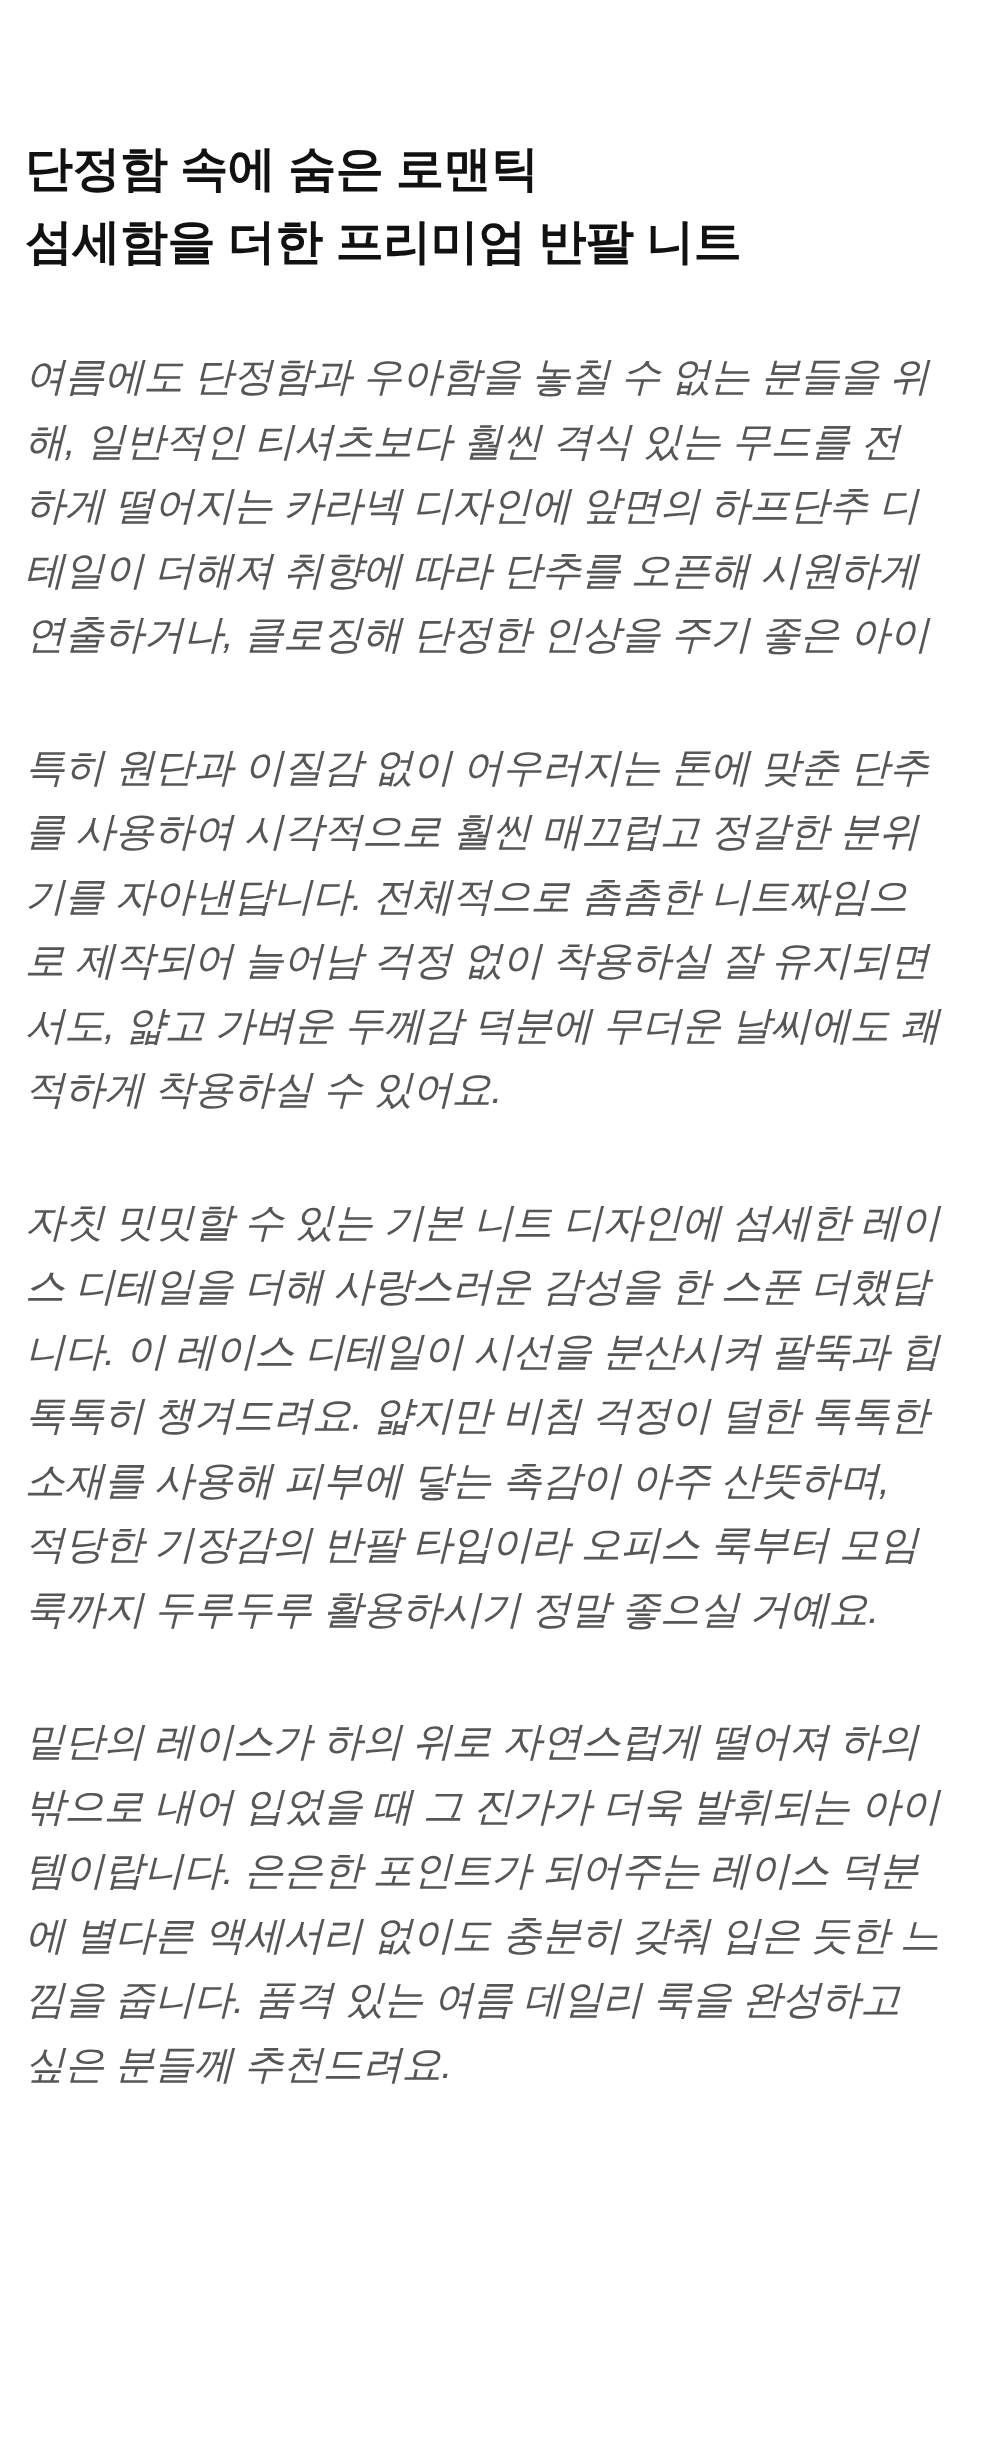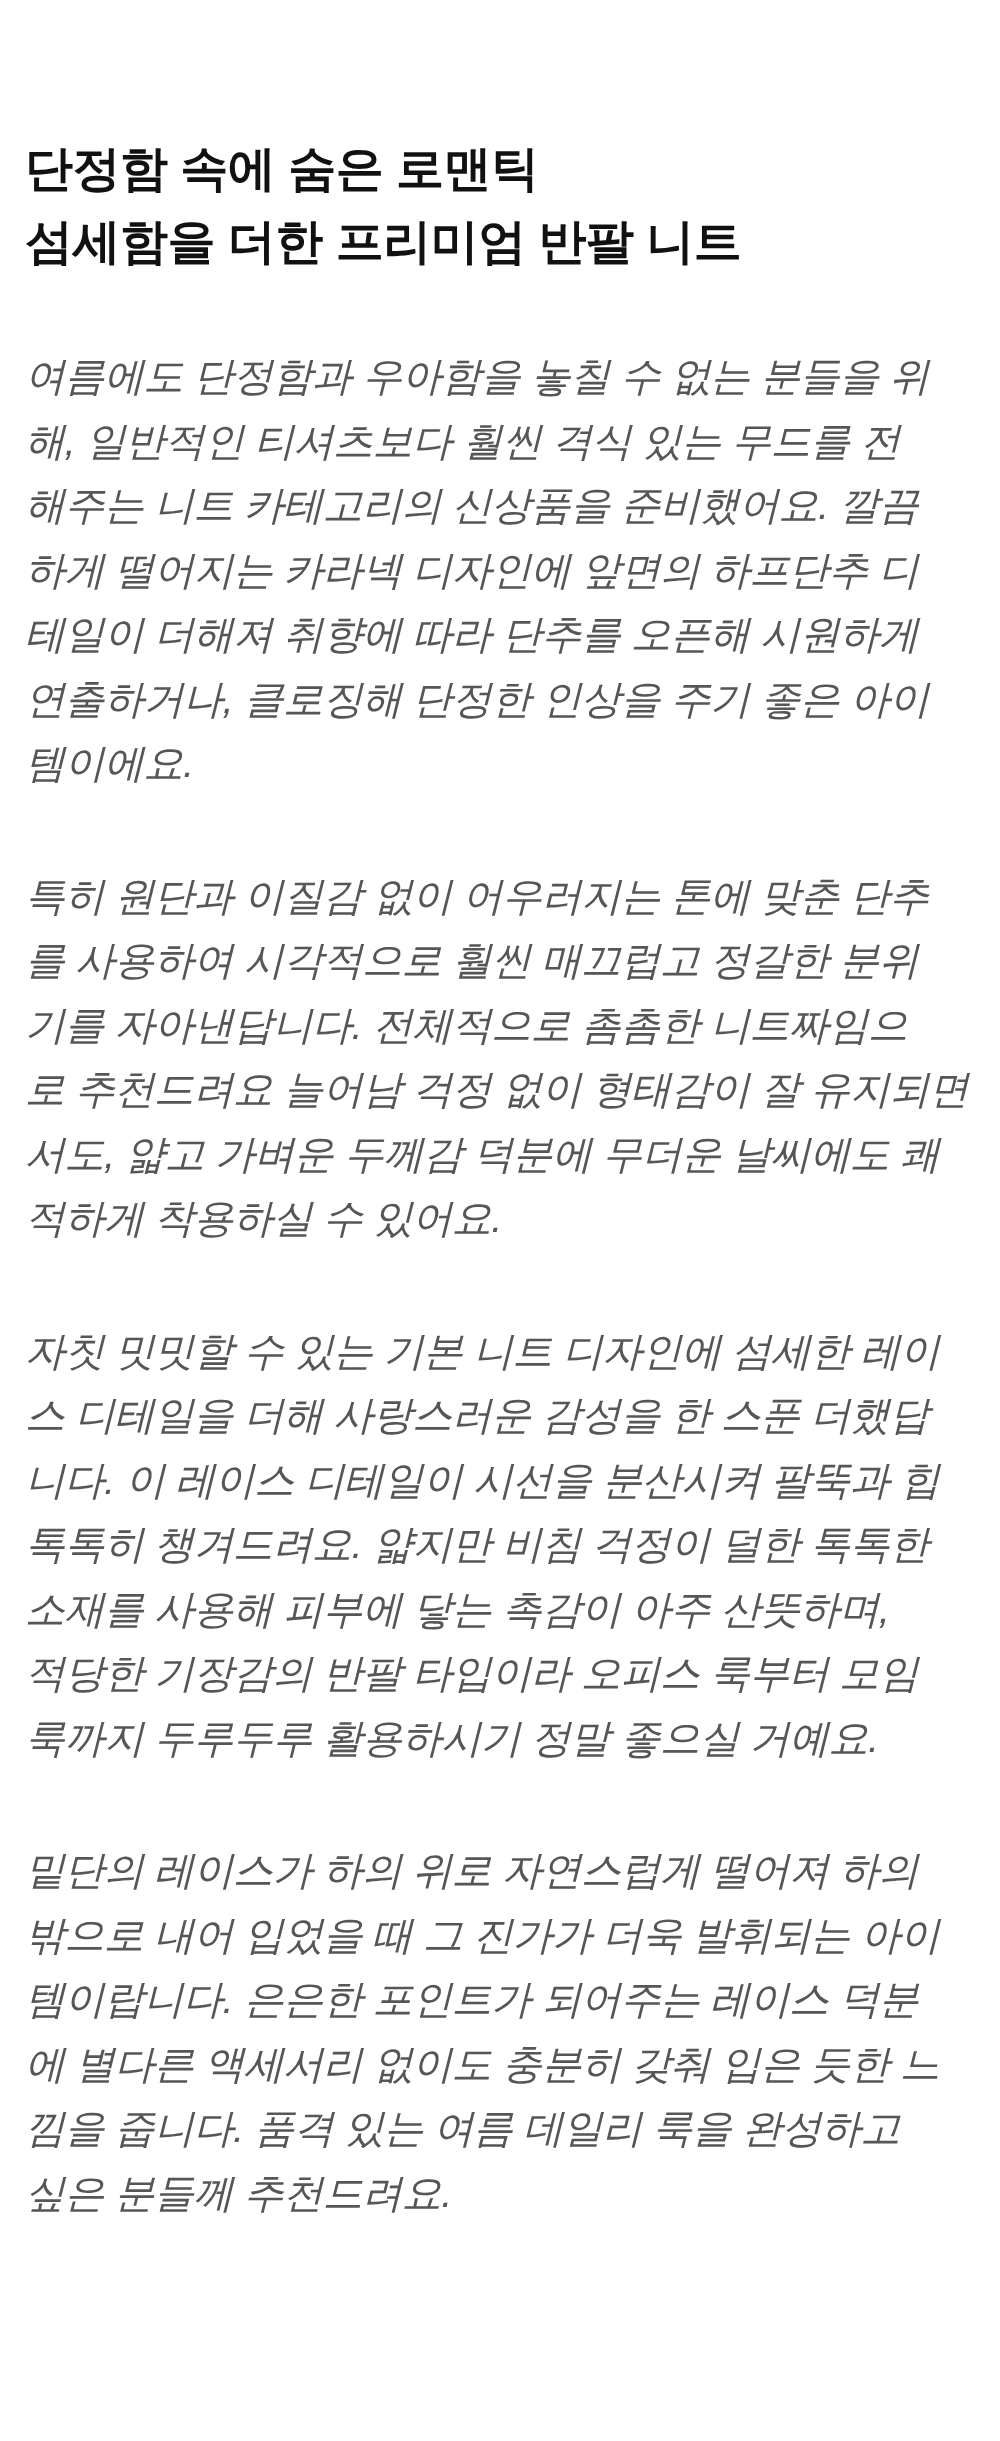--- a/index.html
+++ b/index.html
@@ -48,32 +48,30 @@
 <main class="page">
 
   <h1 class="title">
     <span class="line">단정함 속에 숨은 로맨틱</span>
     <span class="line">섬세함을 더한 프리미엄 반팔 니트</span>
   </h1>
 
   <p class="para">
     <span class="line">여름에도 단정함과 우아함을 놓칠 수 없는 분들을 위</span>
     <span class="line">해, 일반적인 티셔츠보다 훨씬 격식 있는 무드를 전</span>
-    <span class="line">해주는 니트 카테고리의 신상품을 준비했어요. 깔끔</span>
     <span class="line">하게 떨어지는 카라넥 디자인에 앞면의 하프단추 디</span>
     <span class="line">테일이 더해져 취향에 따라 단추를 오픈해 시원하게</span>
     <span class="line">연출하거나, 클로징해 단정한 인상을 주기 좋은 아이</span>
-    <span class="line">템이에요.</span>
   </p>
 
   <p class="para">
     <span class="line">특히 원단과 이질감 없이 어우러지는 톤에 맞춘 단추</span>
     <span class="line">를 사용하여 시각적으로 훨씬 매끄럽고 정갈한 분위</span>
     <span class="line">기를 자아낸답니다. 전체적으로 촘촘한 니트짜임으</span>
-    <span class="line">로 추천드려요 늘어남 걱정 없이 형태감이 잘 유지되면</span>
+    <span class="line">로 제작되어 늘어남 걱정 없이 착용하실 잘 유지되면</span>
     <span class="line">서도, 얇고 가벼운 두께감 덕분에 무더운 날씨에도 쾌</span>
     <span class="line">적하게 착용하실 수 있어요.</span>
   </p>
 
   <p class="para">
     <span class="line">자칫 밋밋할 수 있는 기본 니트 디자인에 섬세한 레이</span>
     <span class="line">스 디테일을 더해 사랑스러운 감성을 한 스푼 더했답</span>
     <span class="line">니다. 이 레이스 디테일이 시선을 분산시켜 팔뚝과 힙</span>
     <span class="line">톡톡히 챙겨드려요. 얇지만 비침 걱정이 덜한 톡톡한</span>
     <span class="line">소재를 사용해 피부에 닿는 촉감이 아주 산뜻하며,</span>

